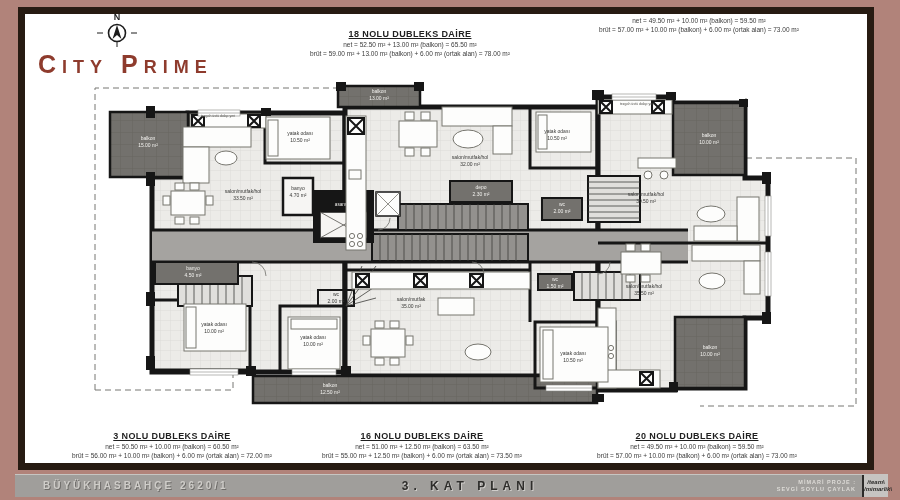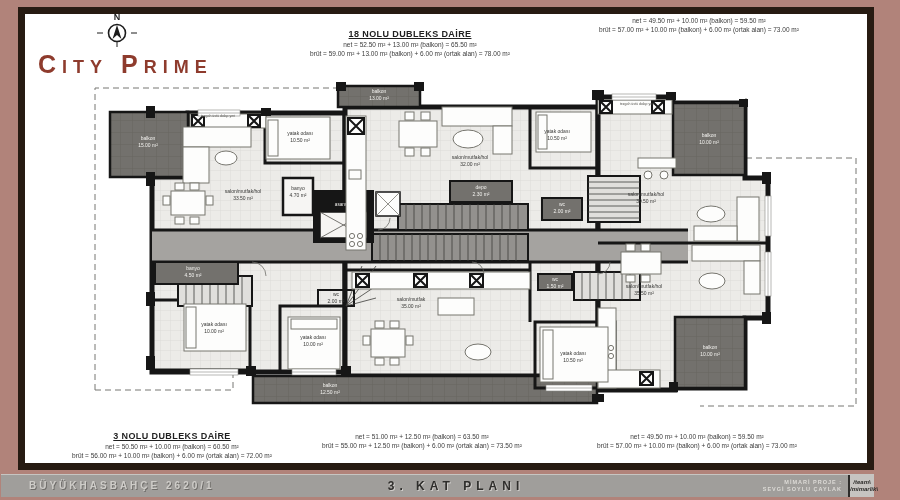--- a/index.html
+++ b/index.html
@@ -16,21 +16,21 @@
          color:#8e3b2d;}
 
   
   .unit{position:absolute;transform:translateX(-50%);text-align:center;white-space:nowrap;}
   .unit .t{font-size:9px;font-weight:bold;text-decoration:underline;color:#1f1f1f;letter-spacing:.4px;}
   .unit .l{font-size:6.5px;color:#3b3b3b;margin-top:2px;}
   .u18{left:410px;top:15px;margin-top:14px;} .u19{left:699px;top:15px;}
   .u17{left:172px;top:431px;} .u16{left:422px;top:431px;} .u20{left:697px;top:431px;}
 
   
-  .footer{position:absolute;left:1px;top:474px;width:873px;height:23px;
+  .footer{position:absolute;left:15px;top:474px;width:873px;height:23px;
           background:#a09e9b;border-top:1px solid #c7c5c2;box-sizing:border-box;}
   .f-left{position:absolute;left:28px;top:5px;font-size:10px;font-weight:bold;
           letter-spacing:3px;color:#cfcdc9;text-shadow:1px 1px 0 #6e6c69;}
   .f-center{position:absolute;left:455px;top:4px;transform:translateX(-50%);
           font-size:12px;font-weight:bold;letter-spacing:5px;color:#2f2e2c;
           text-shadow:1px 1px 0 #cfcdca;}
   .f-credit{position:absolute;right:32px;top:4px;text-align:right;font-size:5.5px;
           font-weight:bold;letter-spacing:1px;color:#dddbd7;line-height:7px;}
   .f-logo{position:absolute;right:0;top:0;width:26px;height:22px;background:#c6c4c1;
           border-left:2px solid #2c2b29;text-align:center;color:#2c2b29;
@@ -326,24 +326,26 @@
 <div class="unit u19">
   <div class="l">net = 49.50 m² + 10.00 m² (balkon) = 59.50 m²</div>
   <div class="l">brüt = 57.00 m² + 10.00 m² (balkon) + 6.00 m² (ortak alan) = 73.00 m²</div>
 </div>
 <div class="unit u17">
   <div class="t">3 NOLU DUBLEKS DAİRE</div>
   <div class="l">net = 50.50 m² + 10.00 m² (balkon) = 60.50 m²</div>
   <div class="l">brüt = 56.00 m² + 10.00 m² (balkon) + 6.00 m² (ortak alan) = 72.00 m²</div>
 </div>
 <div class="unit u16">
+  <div class="t">16 NOLU DUBLEKS DAİRE</div>
   <div class="l">net = 51.00 m² + 12.50 m² (balkon) = 63.50 m²</div>
   <div class="l">brüt = 55.00 m² + 12.50 m² (balkon) + 6.00 m² (ortak alan) = 73.50 m²</div>
 </div>
 <div class="unit u20">
+  <div class="t">20 NOLU DUBLEKS DAİRE</div>
   <div class="l">net = 49.50 m² + 10.00 m² (balkon) = 59.50 m²</div>
   <div class="l">brüt = 57.00 m² + 10.00 m² (balkon) + 6.00 m² (ortak alan) = 73.00 m²</div>
 </div>
 
 <div class="footer">
   <div class="f-left">BÜYÜKHASBAHÇE 2620/1</div>
   <div class="f-center">3. KAT PLANI</div>
   <div class="f-credit">
     <div>MİMARİ PROJE :</div>
     <div>SEVGİ SOYLU ÇAYLAK</div>

